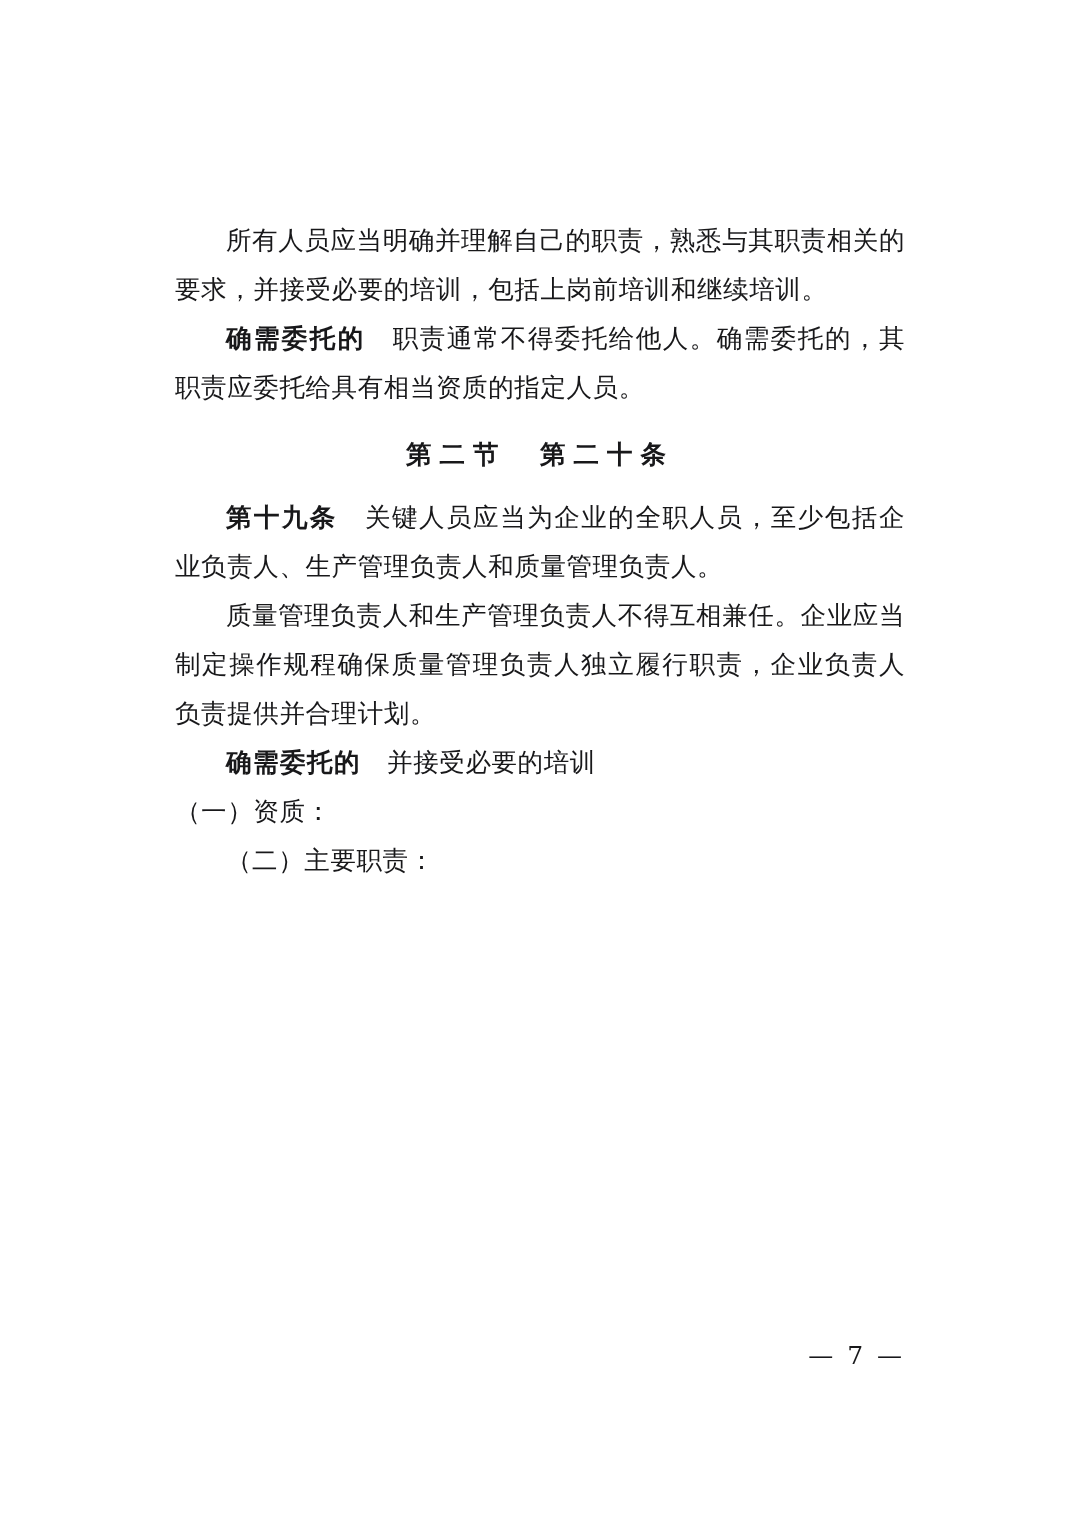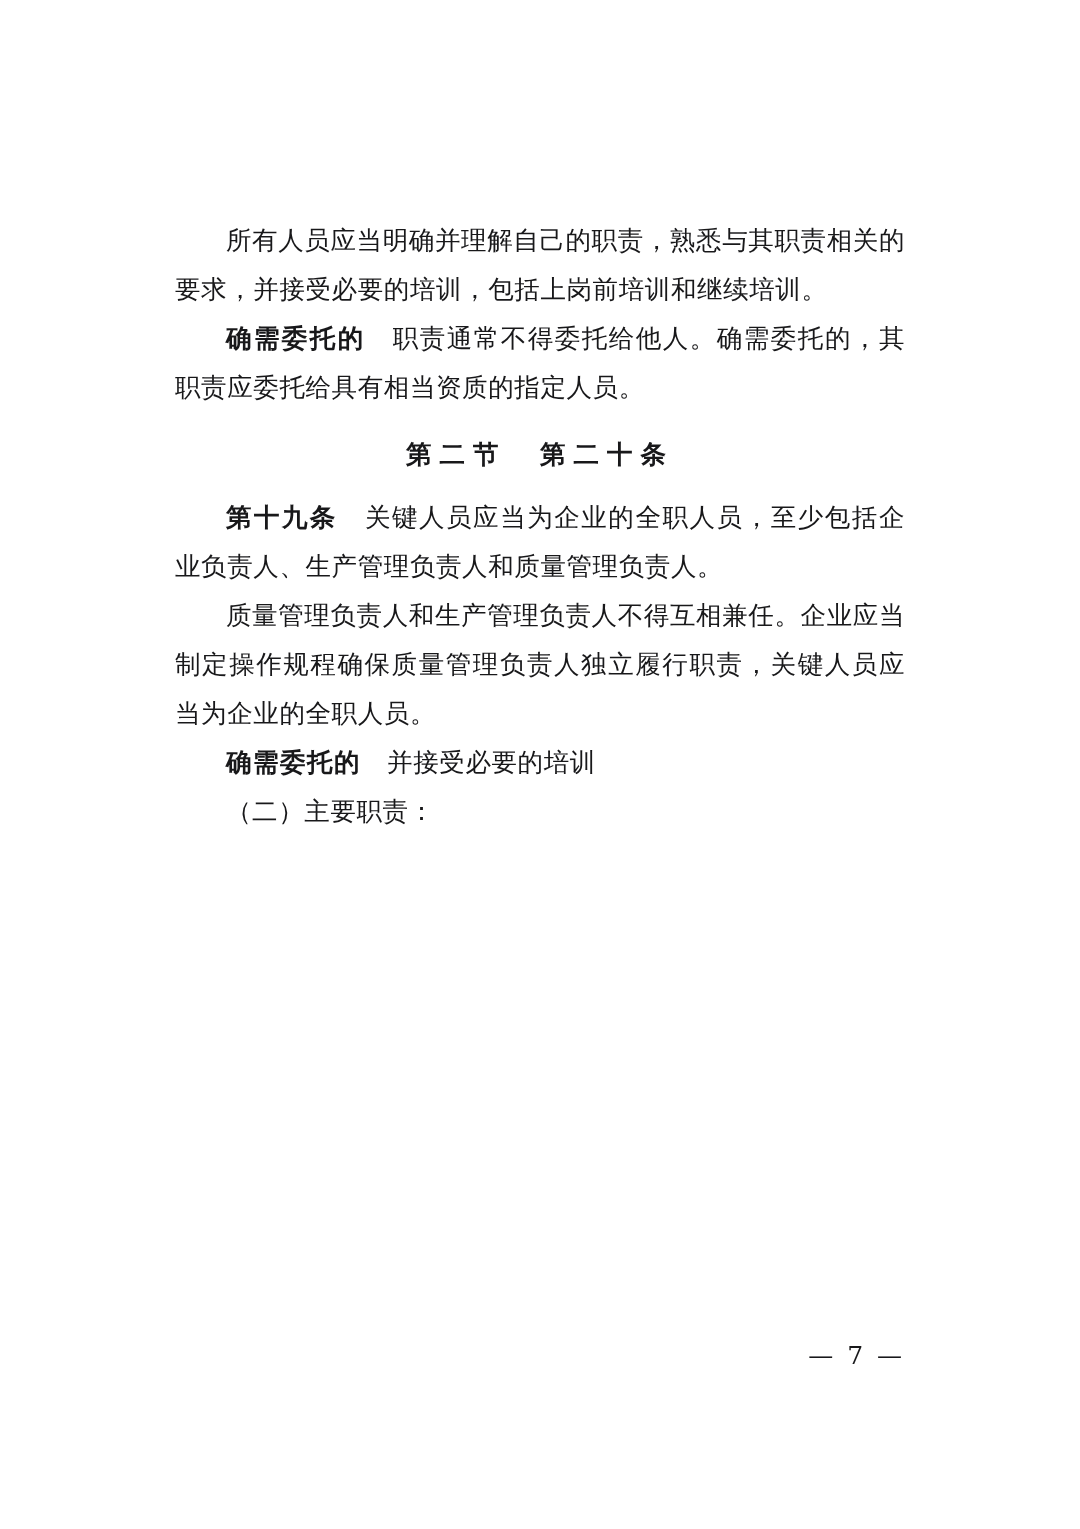--- a/index.html
+++ b/index.html
@@ -74,25 +74,26 @@
   <div class="body-text">
 
     <p class="para gap-after">所有人员应当明确并理解自己的职责，熟悉与其职责相关的要求，并接受必要的培训，包括上岗前培训和继续培训。</p>
 
     <p class="para gap-after"><span class="article-label">确需委托的</span>　<span>职责通常不得委托给他人。确需委托的，其职责应委托给具有相当资质的指定人员。</span></p>
 
     <p class="section-heading">第二节　第二十条</p>
 
     <p class="para gap-after"><span class="article-label">第十九条</span>　<span>关键人员应当为企业的全职人员，至少包括企业负责人、生产管理负责人和质量管理负责人。</span></p>
 
-    <p class="para gap-after">质量管理负责人和生产管理负责人不得互相兼任。企业应当制定操作规程确保质量管理负责人独立履行职责，关键人员应当为企业的全职人员。</p>
+    <p class="para gap-after">质量管理负责人和生产管理负责人不得互相兼任。企业应当制定操作规程确保质量管理负责人独立履行职责，企业负责人负责提供并合理计划。</p>
 
 
     <p class="para gap-after"><span class="article-label">确需委托的</span>　<span>并接受必要的培训</span></p>
 
+    <p class="noindent gap-after">（一）资质：</p>
 
 
     <p class="para gap-after">（二）主要职责：</p>
 
   </div>
 
   <div class="page-number">— 7 —</div>
 
 </div>
 

